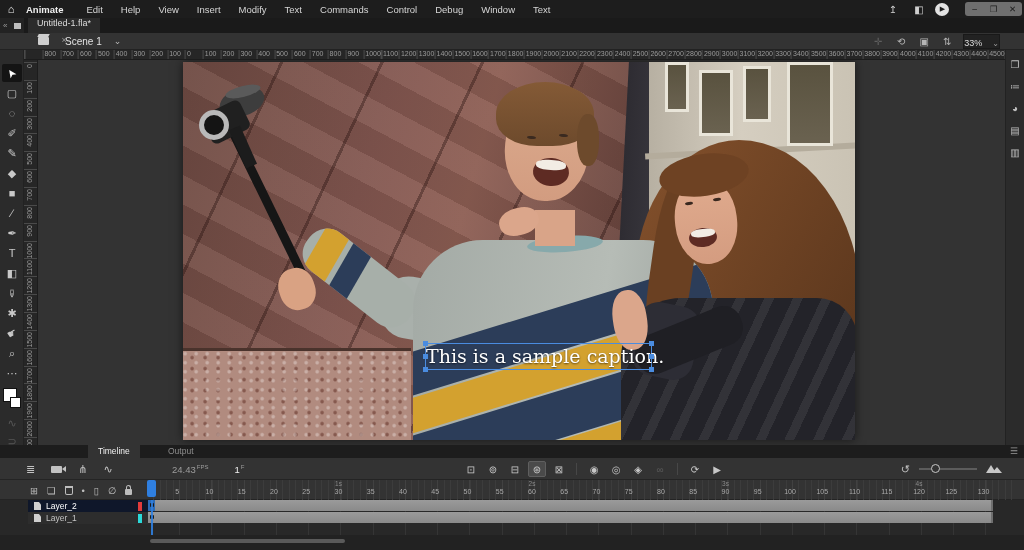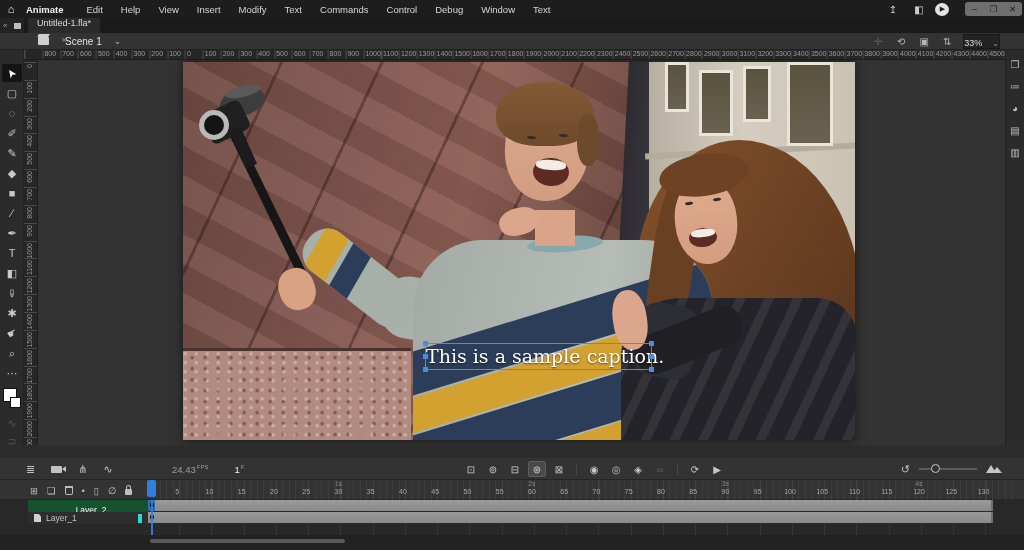--- a/index.html
+++ b/index.html
@@ -176,21 +176,21 @@
   .i-lock::before{content:"";position:absolute;left:1px;top:-4px;width:5px;height:4px;border:1.5px solid #bdbdbd;border-bottom:none;border-radius:3px 3px 0 0;box-sizing:border-box;}
   .frame-ruler{position:absolute;left:148px;top:0;width:870px;height:20px;overflow:hidden;
                background-image:repeating-linear-gradient(90deg,transparent 0 31.25px,#414141 31.25px 32.25px),
                                 repeating-linear-gradient(90deg,transparent 0 5.45px,#3c3c3c 5.45px 6.45px);}
   .frame-ruler .fnum{position:absolute;top:8px;width:16px;text-align:center;font-size:7px;color:#a8a8a8;}
   .frame-ruler .smark{position:absolute;top:0px;width:16px;text-align:center;font-size:6.5px;color:#8a8a8a;}
   .tl-body{position:absolute;left:0;top:55px;width:1024px;height:35px;background:#282828;}
   .tl-body .gridbg{position:absolute;left:148px;top:0;width:870px;height:35px;
                background-image:repeating-linear-gradient(90deg,transparent 0 31.25px,#353535 31.25px 32.25px);}
   .layer-row{position:absolute;left:28px;width:120px;height:12px;display:flex;align-items:center;font-size:8.5px;gap:5px;box-sizing:border-box;padding-left:6px;}
-  .layer-row.sel{background:#14532d;color:#fff;flex-direction:column;}
+  .layer-row.sel{background:#0f172a;color:#fff;}
   .layer-row.unsel{background:#2d2d2d;color:#c4c4c4;}
   .pageicon{width:7px;height:8px;background:#cfcfcf;clip-path:polygon(0 0,70% 0,100% 30%,100% 100%,0 100%);}
   .chip{width:4px;height:9px;margin-left:auto;margin-right:6px;}
   .framebar{position:absolute;left:148px;height:11px;background:linear-gradient(180deg,#9a9a9a,#8a8a8a);border-right:2px solid #6f6f6f;box-sizing:border-box;}
   .kfdot{position:absolute;left:2px;top:3px;width:4px;height:4px;background:#1c1c1c;border-radius:1px;}
   .sel1{position:absolute;left:0;top:0;width:7px;height:11px;background:#2d6bb5;}
   .playhead-line{position:absolute;left:151px;top:55px;width:2px;height:35px;background:#2f7fe0;opacity:.9;}
   .playhead-head{position:absolute;left:147px;top:35px;width:9px;height:17px;background:#2f7fe0;border-radius:2px;}
   .tl-scroll{position:absolute;left:0;top:90px;width:1024px;height:15px;background:#222;}
   .tl-scroll .bar{position:absolute;left:150px;top:4px;width:195px;height:4px;background:#5a5a5a;border-radius:2px;}
@@ -465,20 +465,25 @@
   <div class="rightstrip" id="rightstrip">
       <span class="rs-icon">»</span>
       <span class="rs-icon">❐</span>
       <span class="rs-icon">≔</span>
       <span class="rs-icon">◕</span>
       <span class="rs-icon">▤</span>
       <span class="rs-icon">▥</span>
     </div>
 
   <div class="timeline">
+    <div class="tl-tabs">
+      <span class="tl-tab active">Timeline</span>
+      <span class="tl-tab inactive">Output</span>
+      <span class="tl-menu">☰</span>
+    </div>
     <div class="tl-toolbar">
       <div class="tlt-left" id="tltleft">
           <span class="tlt-icon">≣</span>
           <div class="i-cam"></div>
           <span class="tlt-icon">⋔</span>
           <span class="tlt-icon">∿</span>
         </div>
       <div class="fpsblock">
         <span>24.43</span>
         <span class="fps-sup">FPS</span>

